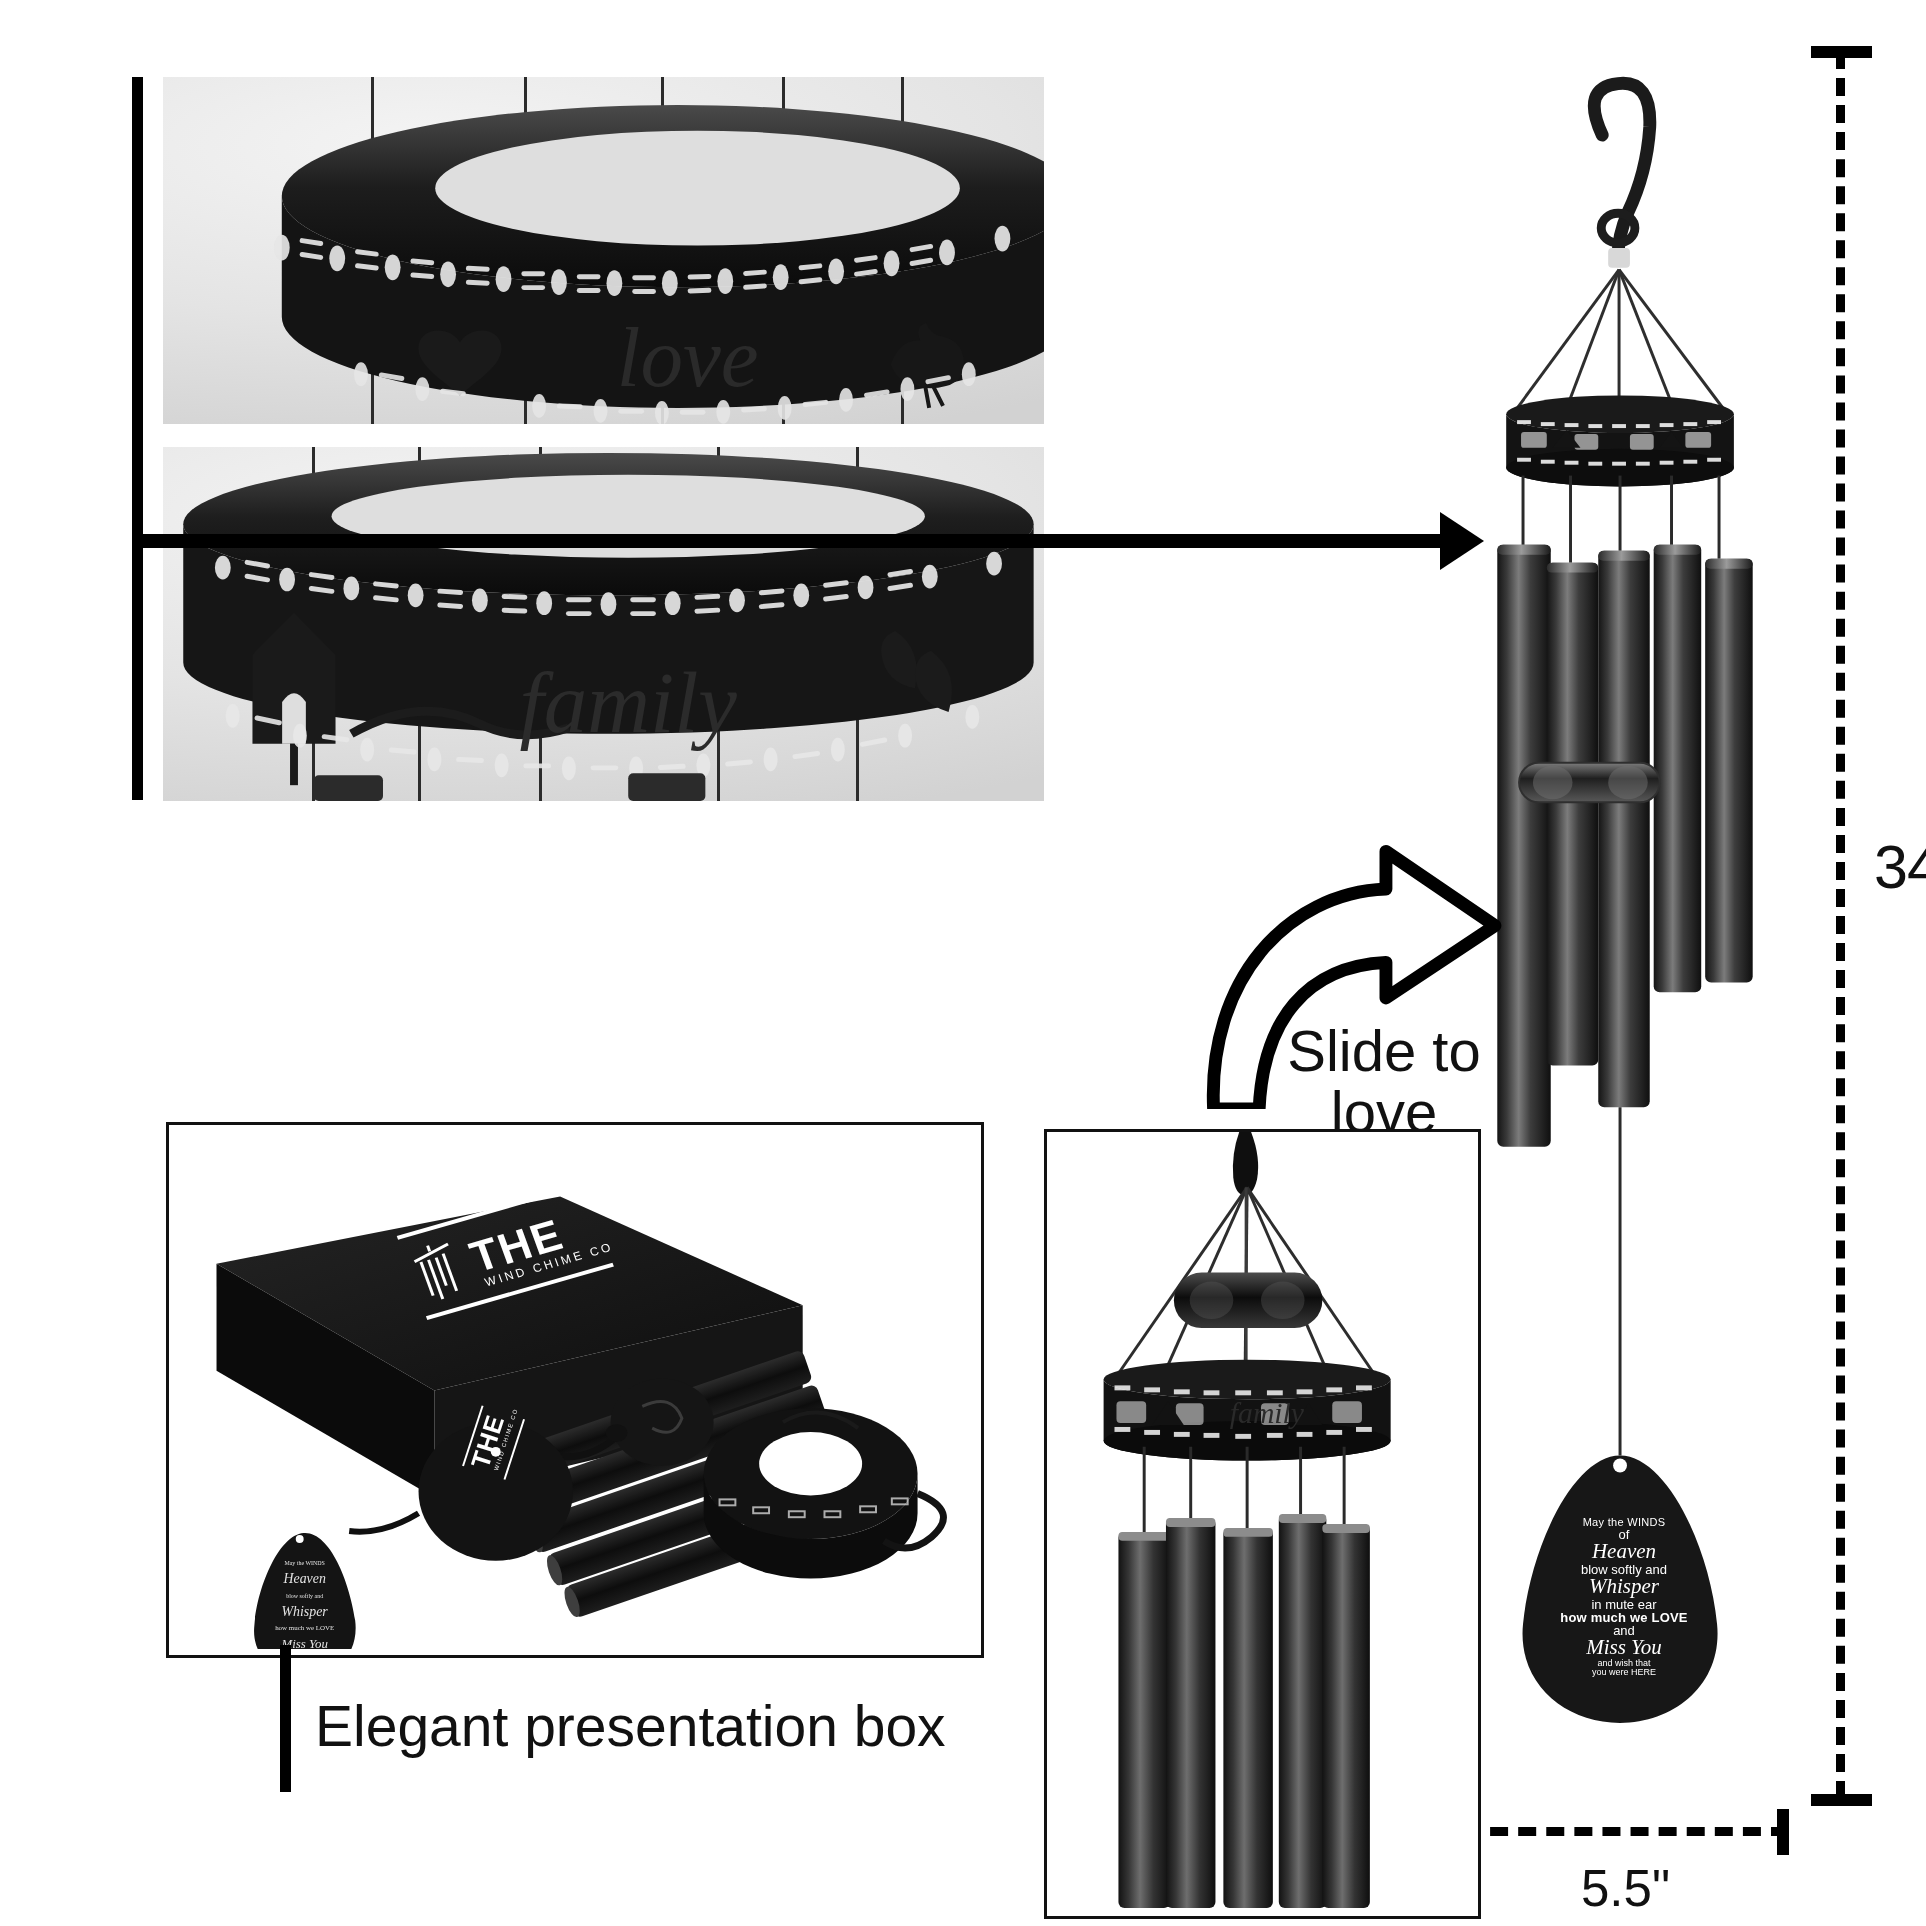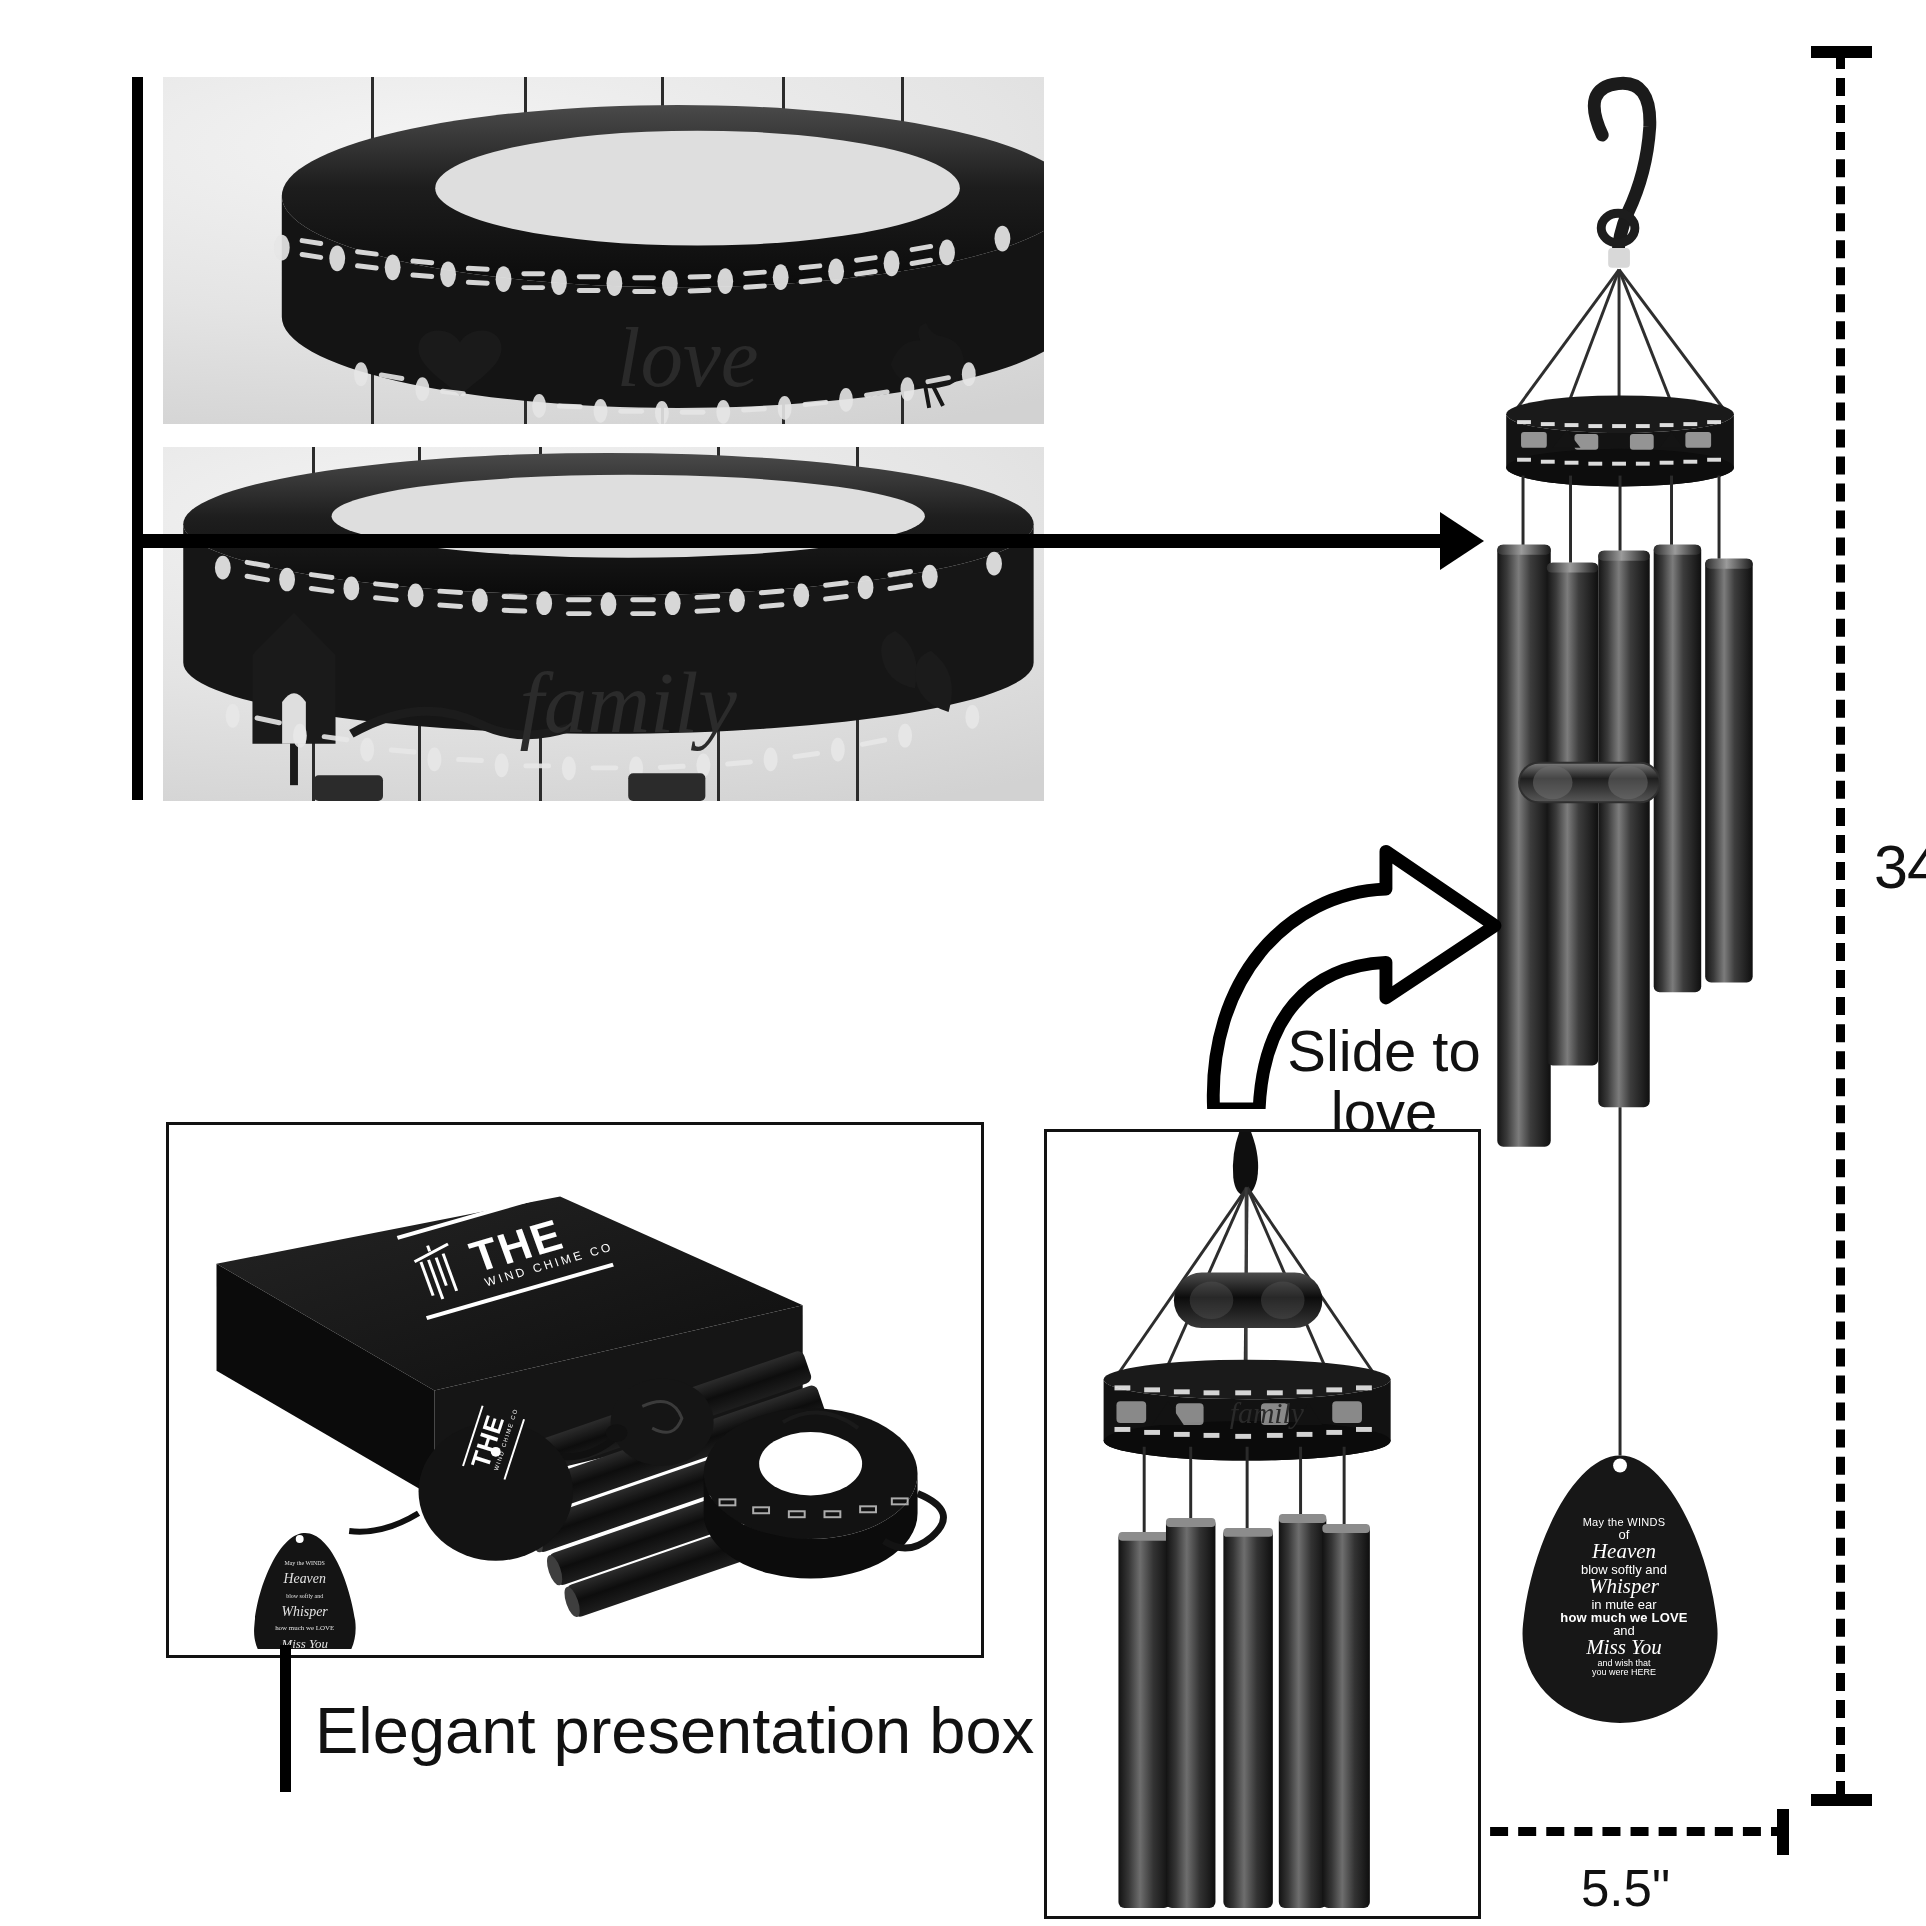--- a/index.html
+++ b/index.html
@@ -50,21 +50,21 @@
   #dim-h-cap-r{left:1777px;top:1809px;width:12px;height:46px;background:#000;}
   #dim-h-label{left:1462px;top:1859px;width:327px;text-align:center;font-size:51px;}
 
   
   #mute-label{left:1270px;top:1020px;width:228px;text-align:center;
       font-size:58px;line-height:1.06;}
 
   
   #box-panel{left:166px;top:1122px;width:812px;height:530px;}
   #box-tick{left:280px;top:1645px;width:11px;height:147px;background:#000;}
-  #box-caption{left:315px;top:1693px;font-size:65px;white-space:nowrap;}
+  #box-caption{left:315px;top:1693px;font-size:57px;white-space:nowrap;}
 
   
   #chime-panel{left:1044px;top:1129px;width:431px;height:784px;}
 
   .pendant{position:absolute;}
   .pend-text{position:absolute;inset:0;color:#fff;text-align:center;
      display:flex;flex-direction:column;justify-content:center;align-items:center;
      line-height:1.02;}
   .pt1{font-size:11px;letter-spacing:0.3px;}
   .pt2{font-size:13px;}

